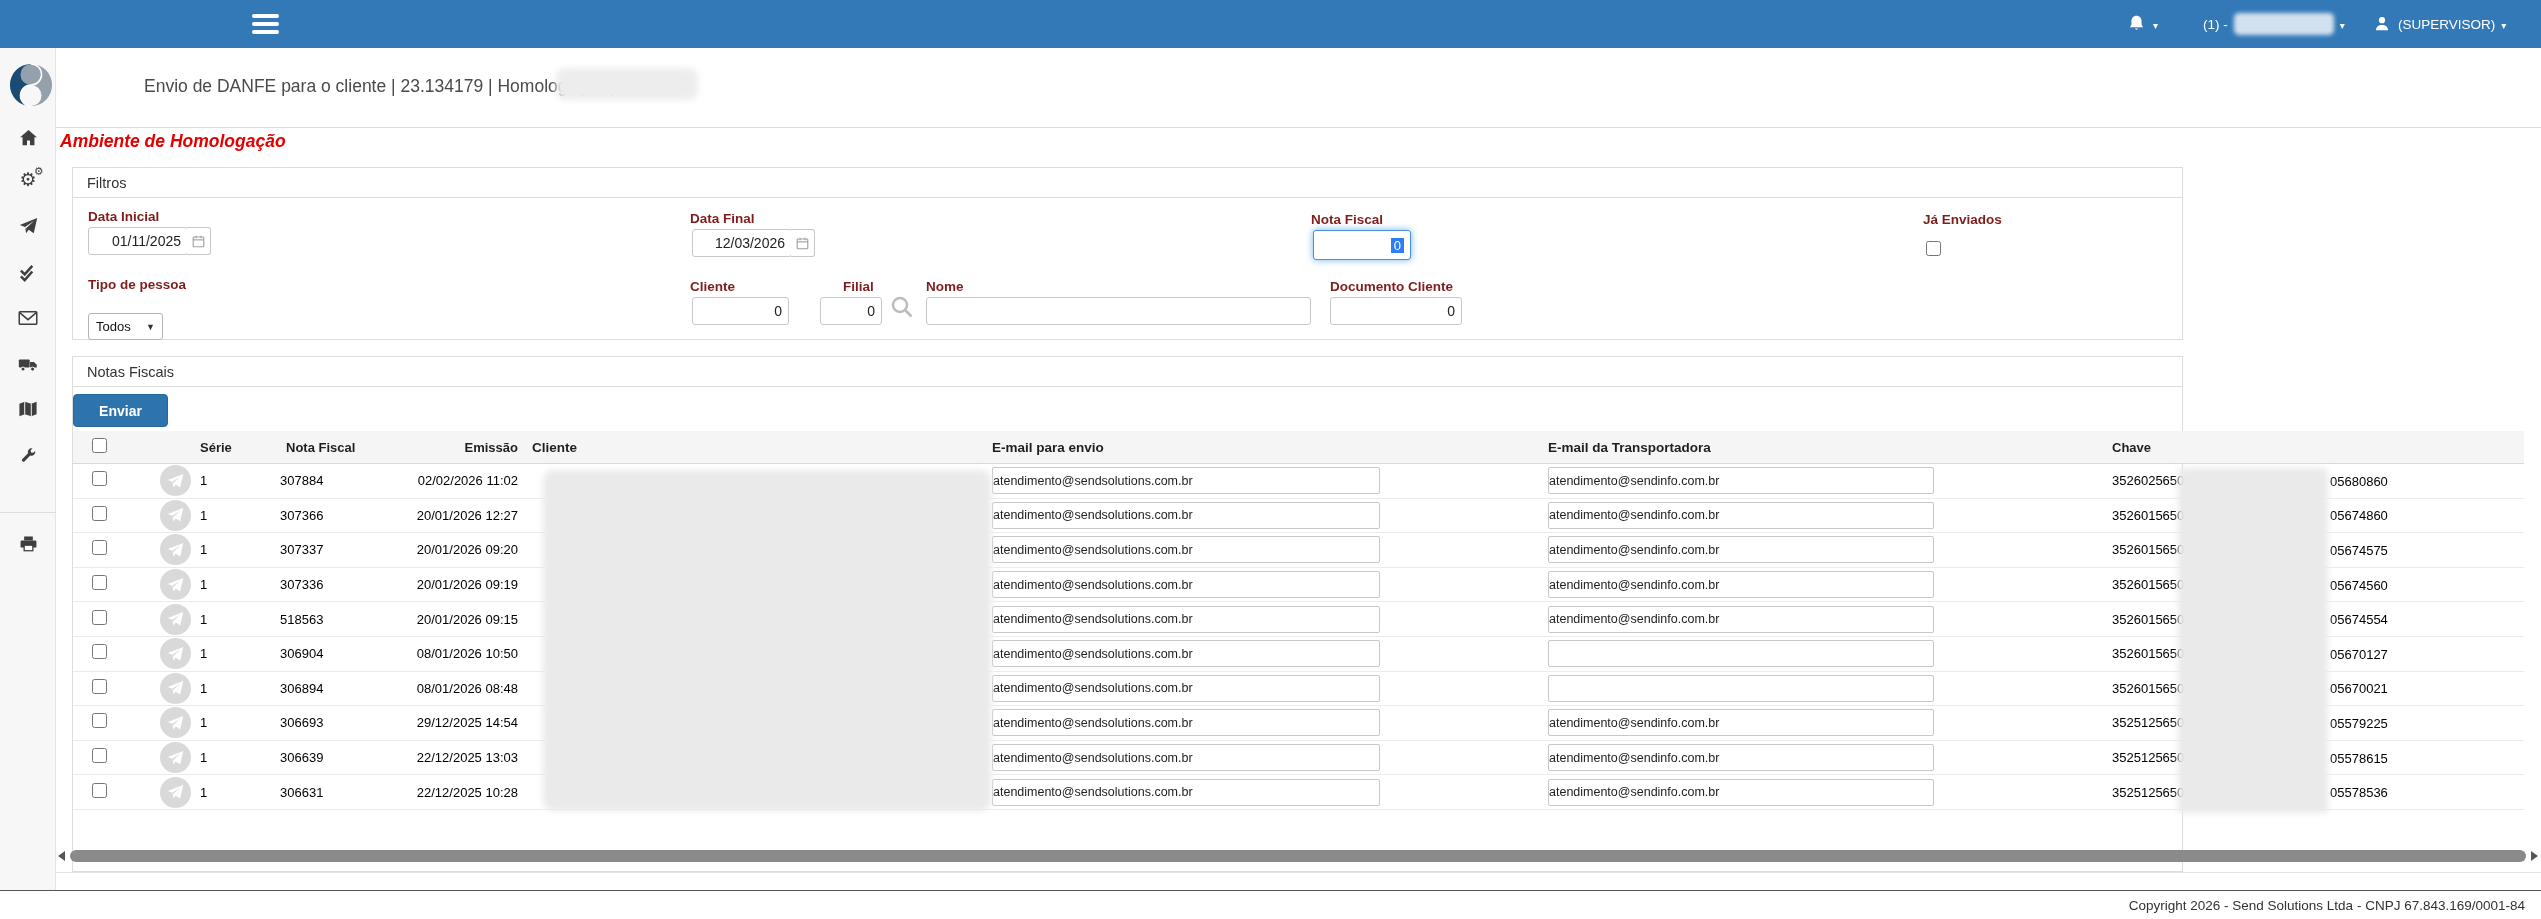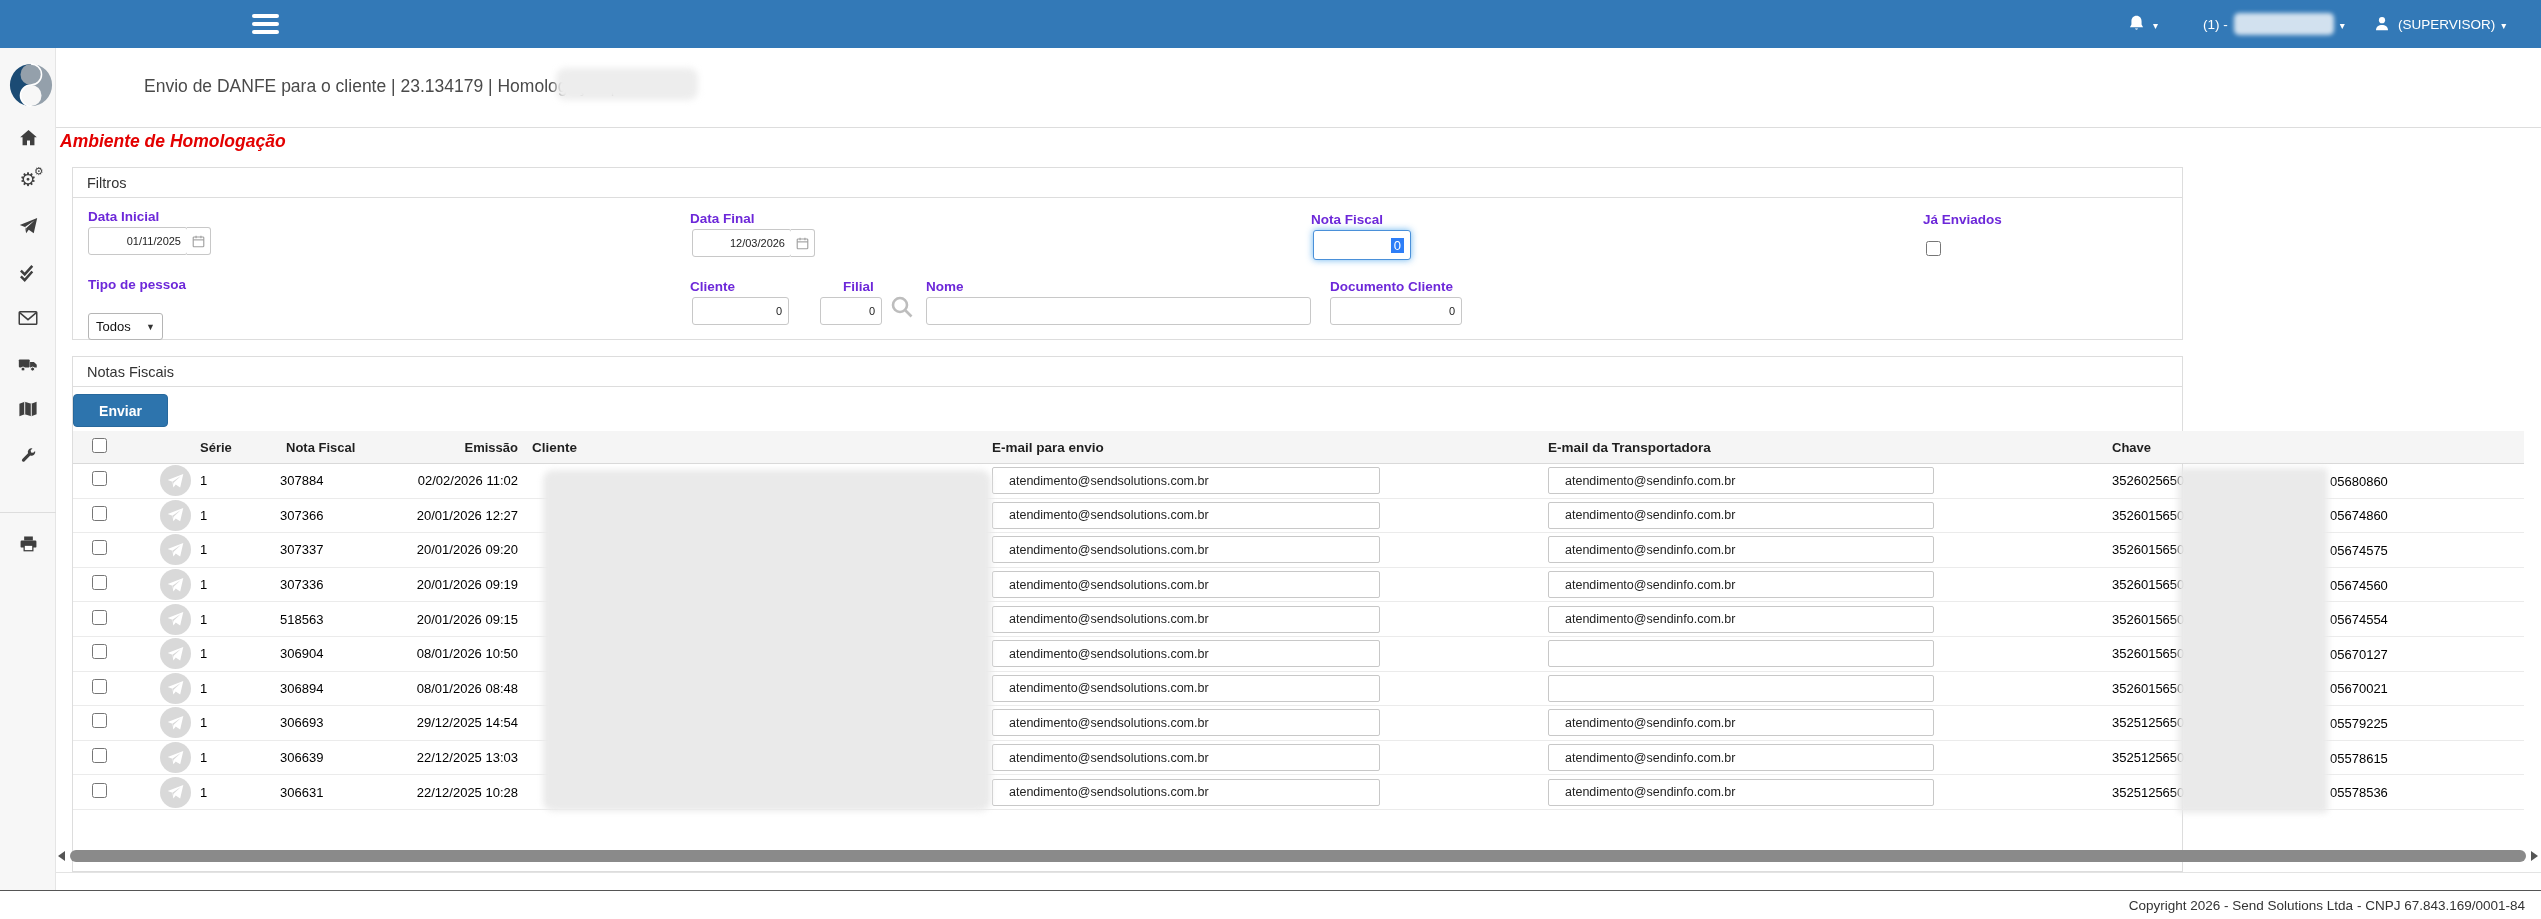--- a/index.html
+++ b/index.html
@@ -36,23 +36,23 @@
   #env-title { position:absolute; left:60px; top:131px; font-size:17.5px; font-weight:bold;
     font-style:italic; color:#e30000; }
 
   
   .panel { position:absolute; left:72px; width:2111px; background:#fff; border:1px solid #ddd; }
   .panel-h { height:30px; line-height:30px; padding-left:14px; font-size:14.5px; color:#333;
     border-bottom:1px solid #ddd; }
   #filters-panel { top:167px; height:173px; }
   #notas-panel { top:356px; height:516px; }
 
-  .f-label { position:absolute; font-size:13.5px; font-weight:bold; color:#6d28d9; white-space:nowrap; }
+  .f-label { position:absolute; font-size:13.5px; font-weight:bold; color:#7f1d1d; white-space:nowrap; }
   .f-input { position:absolute; height:28px; border:1px solid #c8c8c8; border-radius:3px;
-    font-size:11px; color:#222; padding:12px 6px; font-family:inherit; background:#fff; }
+    font-size:14px; color:#222; padding:12px 6px; font-family:inherit; background:#fff; }
   .num { text-align:right; }
   .addon { position:absolute; height:28px; width:24px; border:1px solid #c8c8c8; border-left:none;
     border-radius:0 3px 3px 0; background:#fff; display:flex; align-items:center; justify-content:center; cursor:pointer; }
   .fake-select { position:absolute; height:27px; border:1px solid #b5b5b5; border-radius:3px;
     background:#fff; font-size:13px; color:#111; display:flex; align-items:center;
     justify-content:space-between; padding:0 7px; cursor:pointer; }
   .fake-select .arrow { font-size:9px; color:#333; margin-left:10px; }
   #nf-input { position:absolute; left:1313px; top:230px; width:98px; height:30px; background:#fff;
     border:1px solid #4a90d9; border-radius:3px; box-shadow:0 0 7px rgba(82,168,236,.85);
     display:flex; align-items:center; justify-content:flex-end; padding-right:6px; font-size:13px; }
@@ -71,21 +71,21 @@
   #t-head { height:33px; background:#f5f5f5; border-bottom:1px solid #d9d9d9; font-weight:bold; font-size:13.5px; color:#1f1f1f; }
   .c-cb { padding-left:19px; }
   .c-serie { padding-left:15px; font-size:13px; }
   .c-nf { text-align:left; padding-right:4px; font-size:13px; }
   .c-nf-h { text-align:left; padding-left:6px; }
   .c-em { text-align:right; padding-right:2px; font-size:13px; white-space:nowrap; }
   .c-cli-h { padding-left:12px; }
   .c-chave { padding-left:17px; font-size:13px; position:relative; white-space:nowrap; }
   .c-chave .suffix { position:absolute; left:235px; top:50%; transform:translateY(-50%); }
   .mail-in { width:388px; height:27px; margin-left:7px; border:1px solid #c8c8c8; border-radius:2px;
-    font-size:12.5px; color:#222; padding:0 16px; font-family:inherit; }
+    font-size:12.5px; color:#222; padding:0 0; font-family:inherit; }
   .mail-in.t { width:386px; margin-left:8px; }
   .send-ico { width:31px; height:31px; border-radius:50%; background:#d9d9d9; margin-left:25px;
     display:flex; align-items:center; justify-content:center; cursor:pointer; }
 
   
   .blur-blob { position:absolute; background:#eaeaea; border-radius:10px; filter:blur(3px); }
 
   
   #hscroll { position:absolute; left:58px; top:849px; width:2480px; height:14px; display:flex; align-items:center; }
   .sc-arrow { width:0; height:0; border-style:solid; cursor:pointer; }

